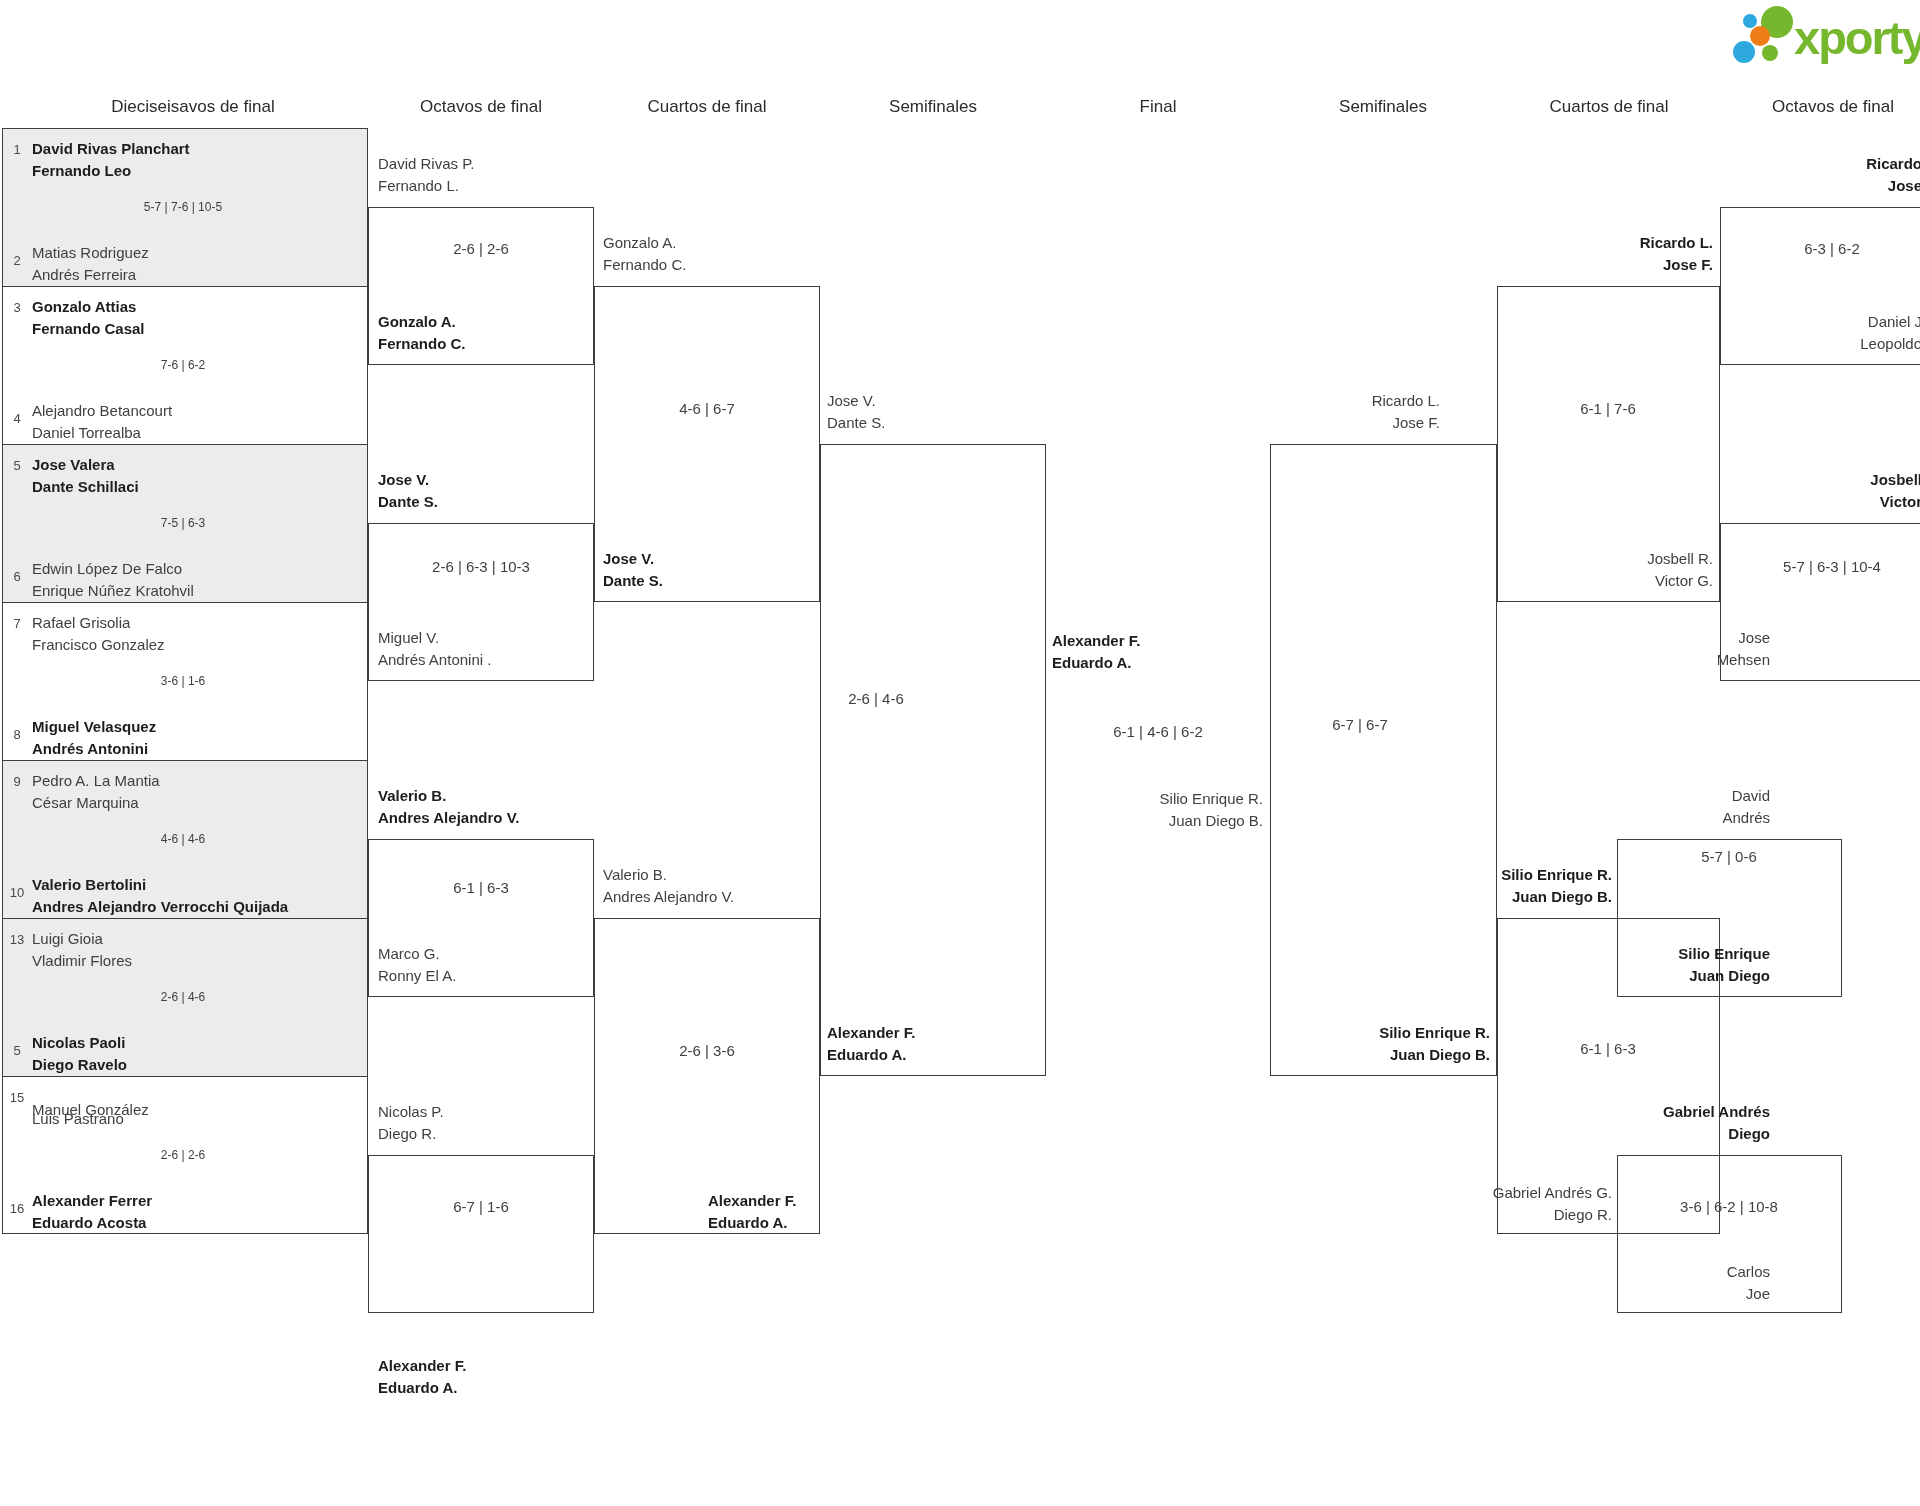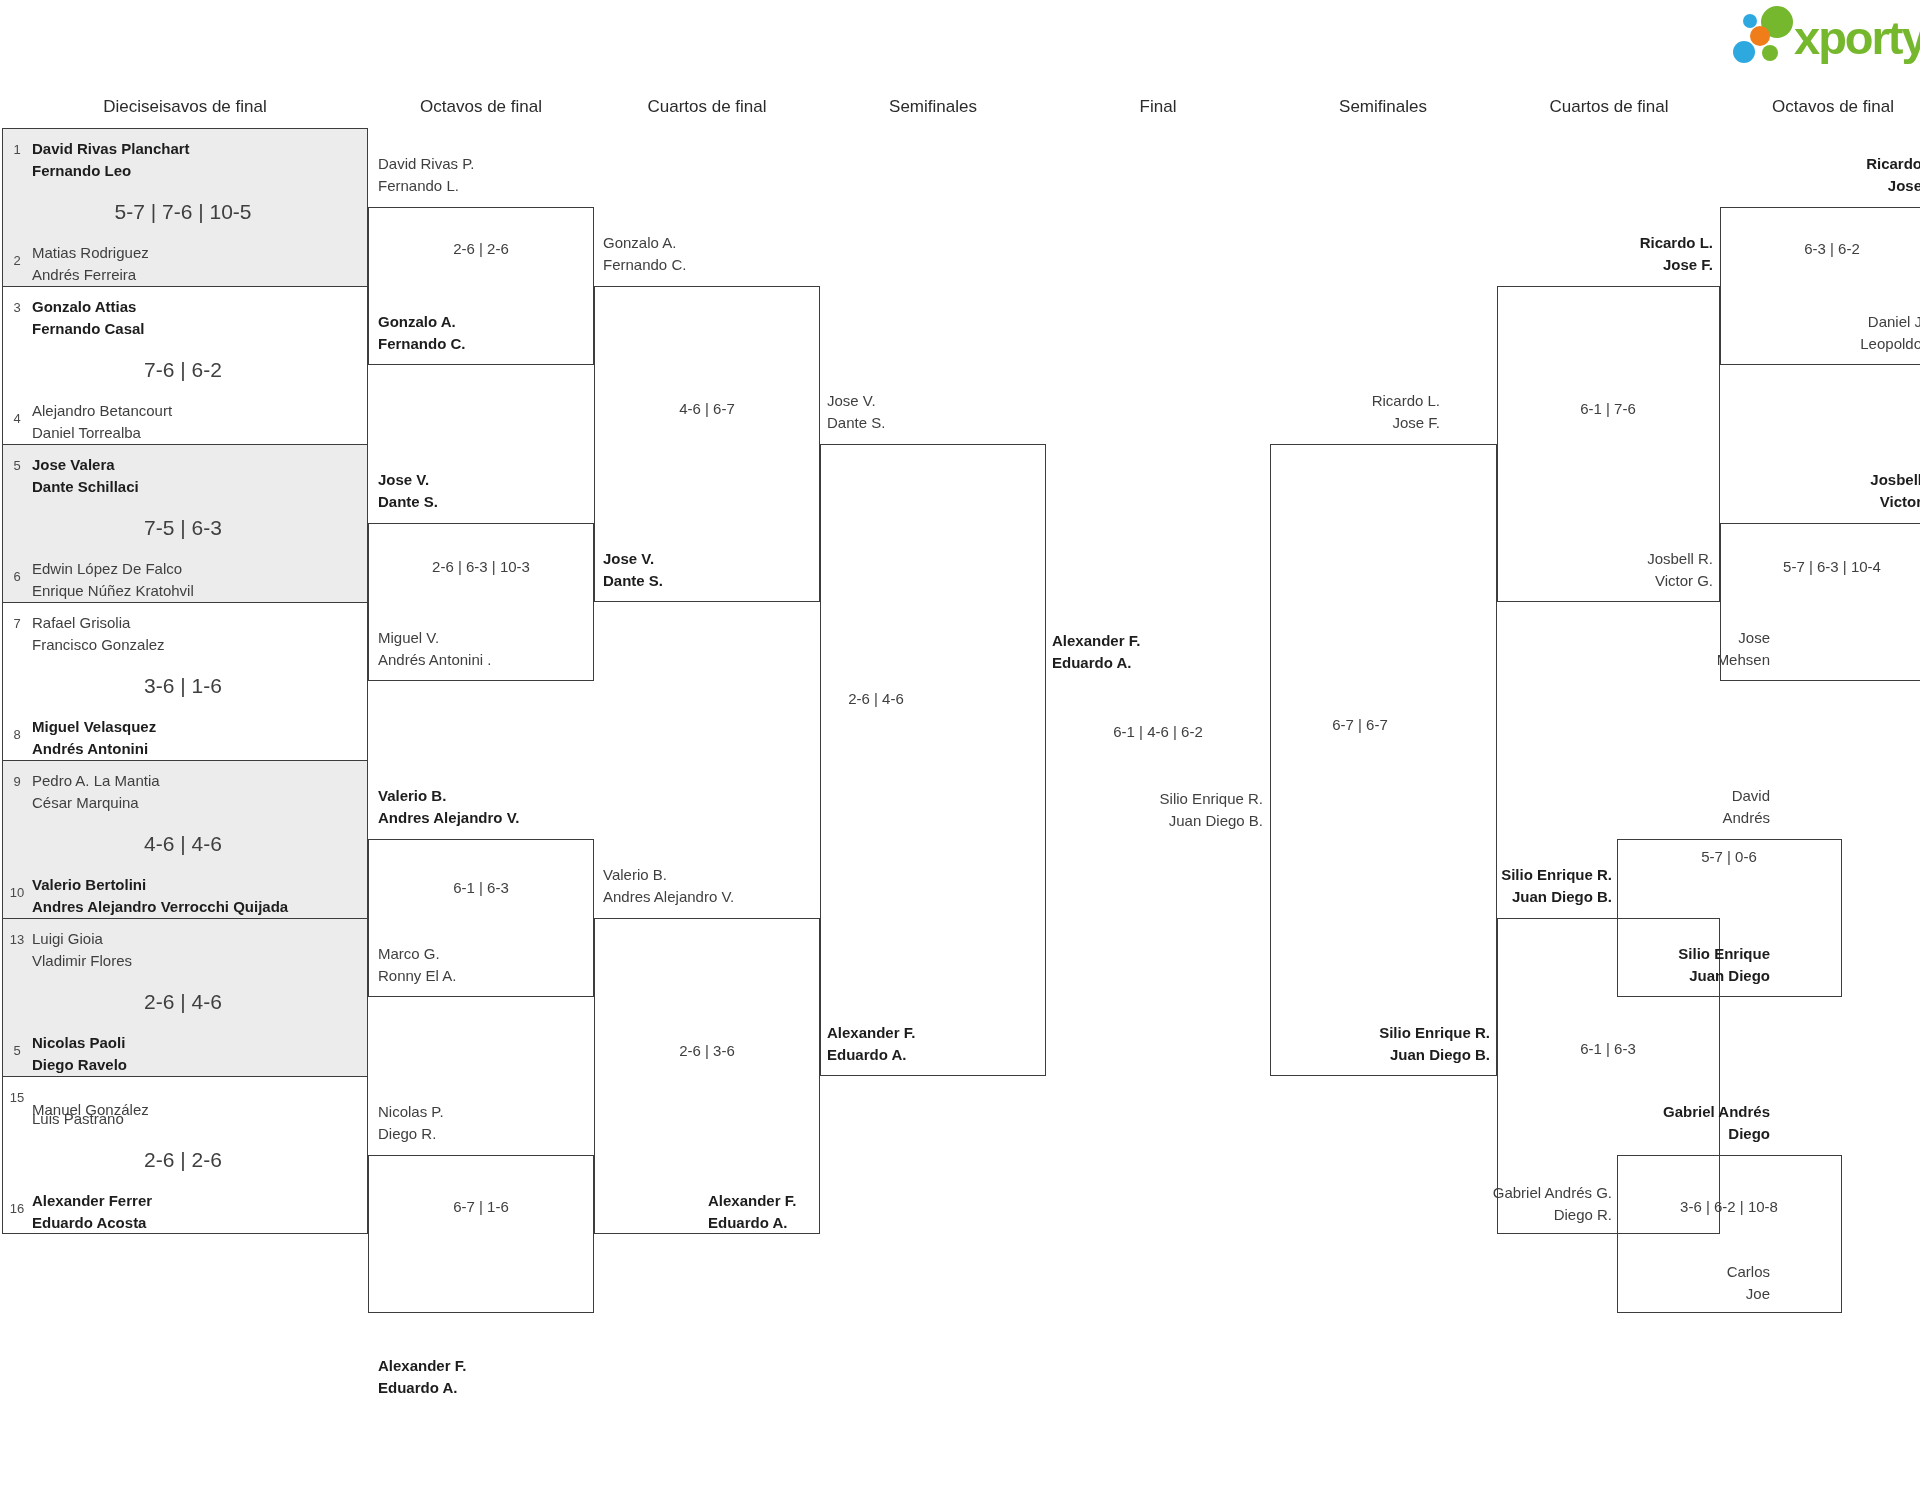--- a/index.html
+++ b/index.html
@@ -17,21 +17,21 @@
   
   .rh{position:absolute;top:97px;width:240px;text-align:center;font-size:17px;color:#2b2b2b;white-space:nowrap;}
   
   .r32{position:absolute;left:2px;top:128px;width:366px;border:1.5px solid #3d3d3d;box-sizing:border-box;}
   .m{position:relative;height:158px;border-bottom:1.5px solid #3d3d3d;box-sizing:border-box;}
   .m:last-child{border-bottom:none;height:156px;}
   .m.g{background:#ececec;}
   .sd{position:absolute;left:4px;width:20px;font-size:13px;color:#4a4a4a;text-align:center;}
   .tm{position:absolute;left:29px;font-size:15px;line-height:22px;white-space:nowrap;color:#3f3f3f;}
   .tm.b{font-weight:bold;color:#1d1d1d;}
-  .ms{position:absolute;left:30px;top:71px;width:300px;text-align:center;font-size:21px;white-space:nowrap;color:#3f3f3f;}
+  .ms{position:absolute;left:30px;top:71px;width:300px;text-align:center;font-size:12px;white-space:nowrap;color:#3f3f3f;}
   
   .bx{position:absolute;border:1.5px solid #3d3d3d;box-sizing:border-box;background:transparent;}
   
   .lbl{position:absolute;font-size:15px;line-height:22px;white-space:nowrap;color:#3f3f3f;}
   .lbl.b{font-weight:bold;color:#1d1d1d;}
   .lbl.ra{text-align:right;}
   .score{position:absolute;width:220px;text-align:center;font-size:15px;white-space:nowrap;color:#3f3f3f;}
 </style>
 </head>
 <body>
@@ -43,21 +43,21 @@
   <svg width="106" height="70" viewBox="0 0 106 70" style="position:absolute;left:0;top:0;">
     <circle cx="62" cy="19" r="7" fill="#2ea9e0"></circle>
     <circle cx="89" cy="20" r="16" fill="#76b82d"></circle>
     <circle cx="72" cy="34" r="10" fill="#ef7d1a"></circle>
     <circle cx="56" cy="50" r="11" fill="#2ea9e0"></circle>
     <circle cx="82" cy="51" r="8" fill="#76b82d"></circle>
   </svg>
   <span class="word" style="color:#76b82d">xporty</span>
 </div>
 
-<div class="rh" style="left:65px">Dieciseisavos de final</div>
+<div class="rh" style="left:73px">Dieciseisavos de final</div>
 <div class="rh" style="left:361px">Octavos de final</div>
 <div class="rh" style="left:587px">Cuartos de final</div>
 <div class="rh" style="left:813px">Semifinales</div>
 <div class="rh" style="left:1038px">Final</div>
 <div class="rh" style="left:1263px">Semifinales</div>
 <div class="rh" style="left:1489px">Cuartos de final</div>
 <div class="rh" style="left:1713px">Octavos de final</div>
 
 <div class="r32">
   <div class="m g">

